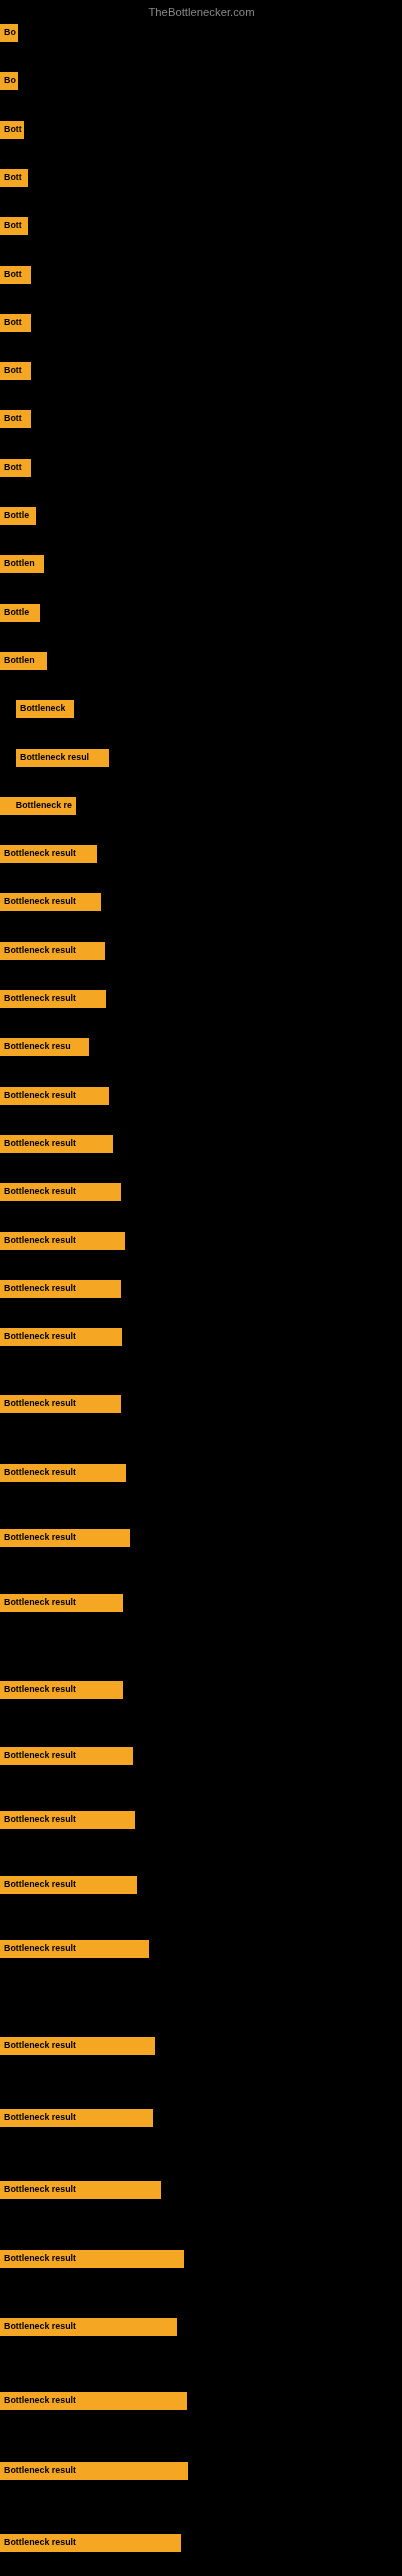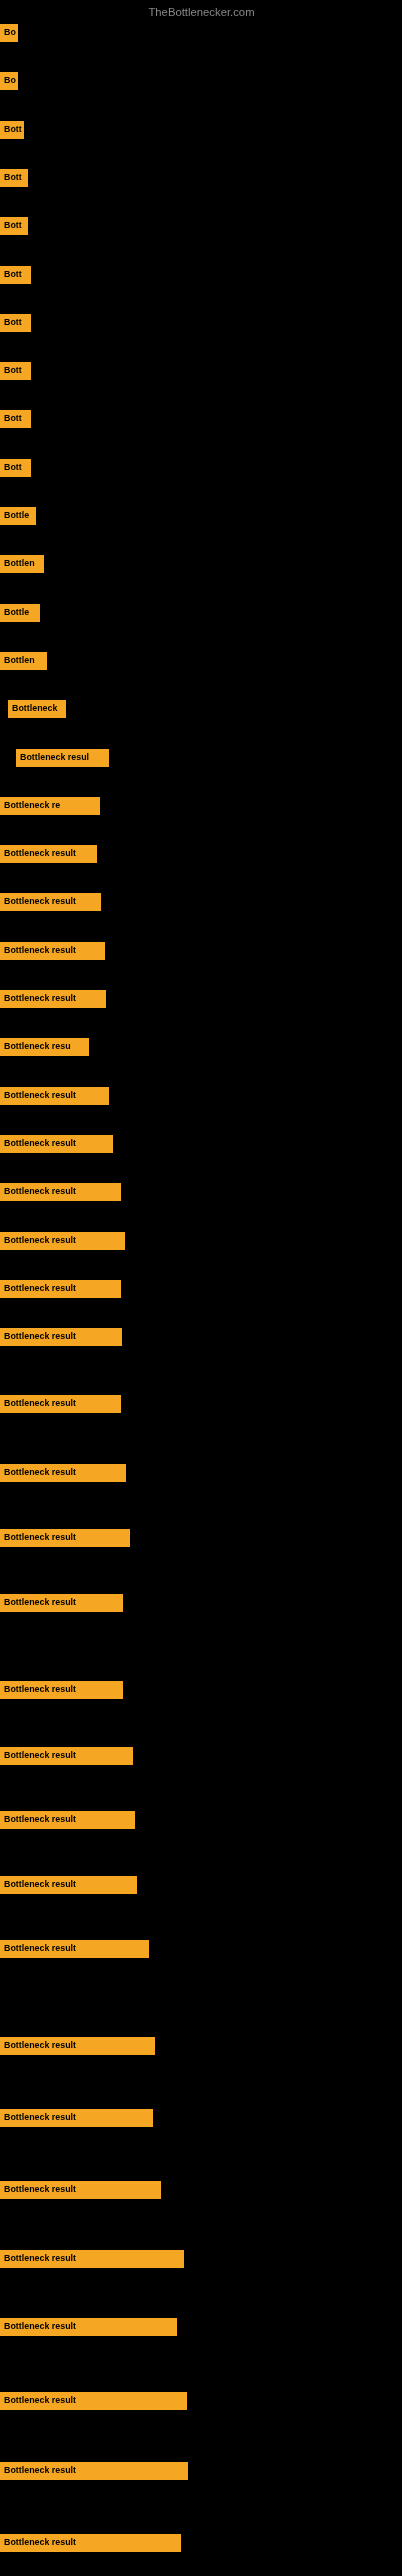--- a/index.html
+++ b/index.html
@@ -62,23 +62,23 @@
     <div style="position: absolute; top: 193px; left: 0px; padding: 0px;"><span class="bar-label" style="width: 28px;">Bott</span></div>
     <div style="position: absolute; top: 242px; left: 0px; padding: 0px;"><span class="bar-label" style="width: 31px;">Bott</span></div>
     <div style="position: absolute; top: 290px; left: 0px; padding: 0px;"><span class="bar-label" style="width: 31px;">Bott</span></div>
     <div style="position: absolute; top: 338px; left: 0px; padding: 0px;"><span class="bar-label" style="width: 31px;">Bott</span></div>
     <div style="position: absolute; top: 386px; left: 0px; padding: 0px;"><span class="bar-label" style="width: 31px;">Bott</span></div>
     <div style="position: absolute; top: 435px; left: 0px; padding: 0px;"><span class="bar-label" style="width: 31px;">Bott</span></div>
     <div style="position: absolute; top: 483px; left: 0px; padding: 0px;"><span class="bar-label" style="width: 36px;">Bottle</span></div>
     <div style="position: absolute; top: 531px; left: 0px; padding: 0px;"><span class="bar-label" style="width: 44px;">Bottlen</span></div>
     <div style="position: absolute; top: 580px; left: 0px; padding: 0px;"><span class="bar-label" style="width: 40px;">Bottle</span></div>
     <div style="position: absolute; top: 628px; left: 0px; padding: 0px;"><span class="bar-label" style="width: 47px;">Bottlen</span></div>
-    <div style="position: absolute; top: 676px; left: 8px; padding: 0px;"><span class="bar-label" style="width: 58px;">Bottleneck</span></div>
+    <div style="position: absolute; top: 676px; left: 16px; padding: 0px;"><span class="bar-label" style="width: 58px;">Bottleneck</span></div>
     <div style="position: absolute; top: 725px; left: 16px; padding: 0px;"><span class="bar-label" style="width: 93px;">Bottleneck resul</span></div>
-    <div style="position: absolute; top: 773px; left: 0px; padding: 0px;"><span class="bar-label" style="width: 100px;">Bottleneck re</span></div>
+    <div style="position: absolute; top: 773px; left: 0px; padding: 0px;"><span class="bar-label" style="width: 76px; text-align: right;">Bottleneck re</span></div>
     <div style="position: absolute; top: 821px; left: 0px; padding: 0px;"><span class="bar-label" style="width: 97px;">Bottleneck result</span></div>
     <div style="position: absolute; top: 869px; left: 0px; padding: 0px;"><span class="bar-label" style="width: 101px;">Bottleneck result</span></div>
     <div style="position: absolute; top: 918px; left: 0px; padding: 0px;"><span class="bar-label" style="width: 105px;">Bottleneck result</span></div>
     <div style="position: absolute; top: 966px; left: 0px; padding: 0px;"><span class="bar-label" style="width: 106px;">Bottleneck result</span></div>
     <div style="position: absolute; top: 1014px; left: 0px; padding: 0px;"><span class="bar-label" style="width: 89px;">Bottleneck resu</span></div>
     <div style="position: absolute; top: 1063px; left: 0px; padding: 0px;"><span class="bar-label" style="width: 109px;">Bottleneck result</span></div>
     <div style="position: absolute; top: 1111px; left: 0px; padding: 0px;"><span class="bar-label" style="width: 113px;">Bottleneck result</span></div>
     <div style="position: absolute; top: 1159px; left: 0px; padding: 0px;"><span class="bar-label" style="width: 121px;">Bottleneck result</span></div>
     <div style="position: absolute; top: 1208px; left: 0px; padding: 0px;"><span class="bar-label" style="width: 125px;">Bottleneck result</span></div>
     <div style="position: absolute; top: 1256px; left: 0px; padding: 0px;"><span class="bar-label" style="width: 121px;">Bottleneck result</span></div>

